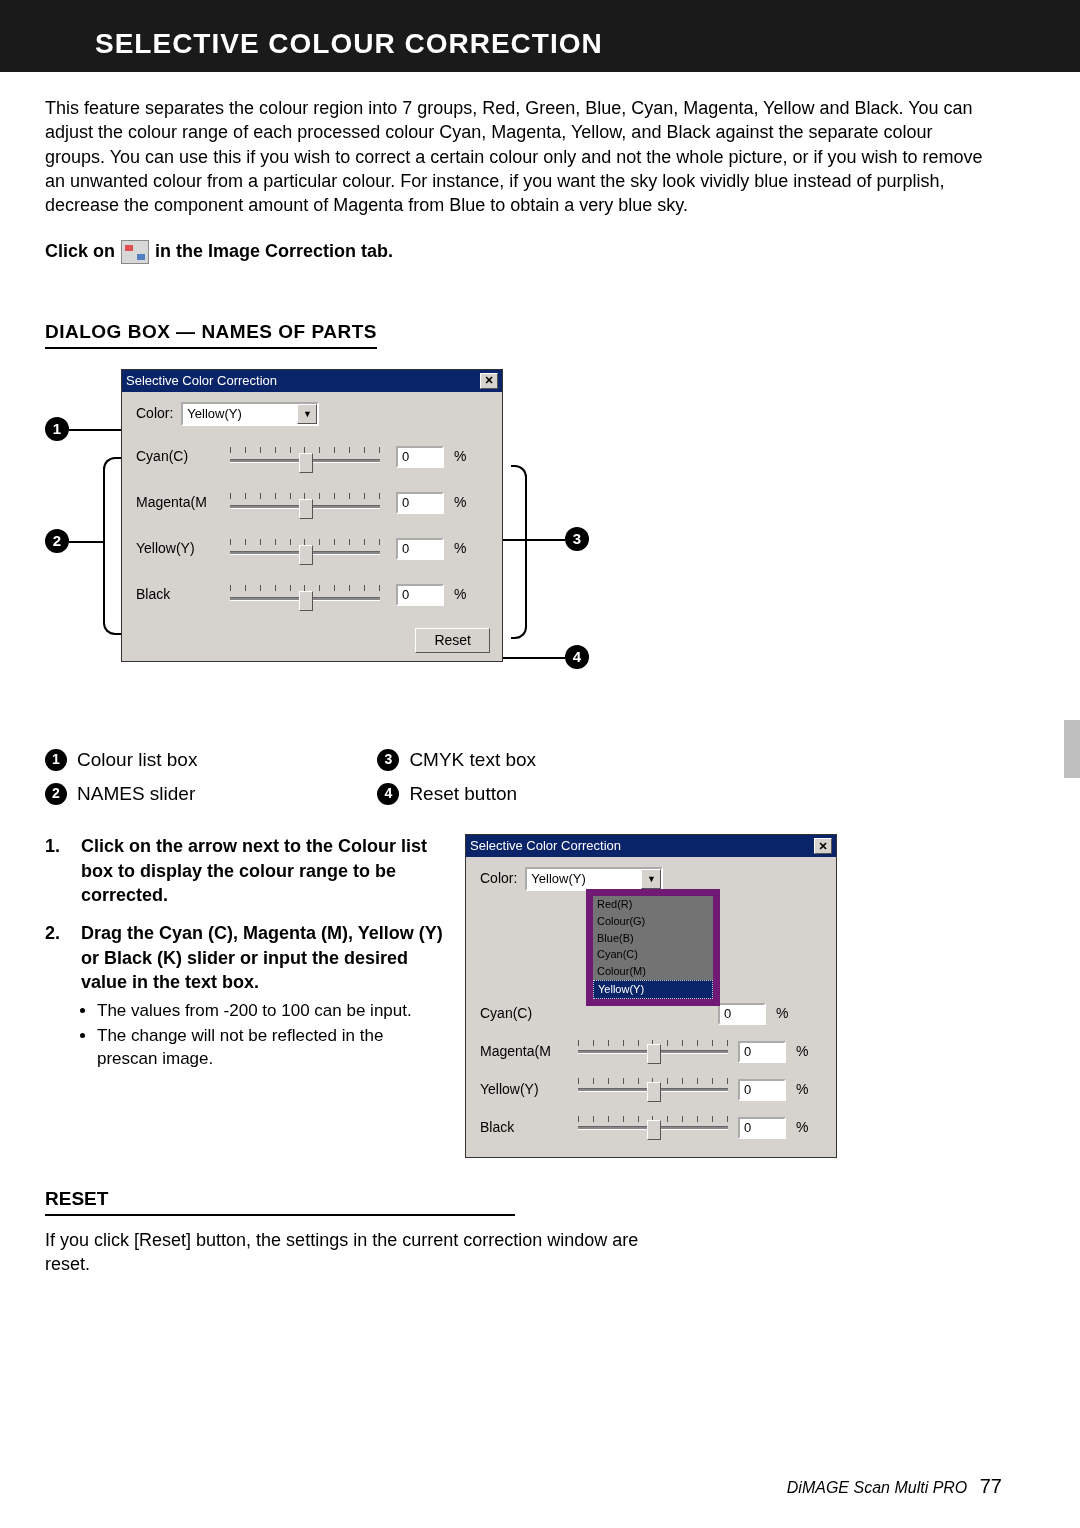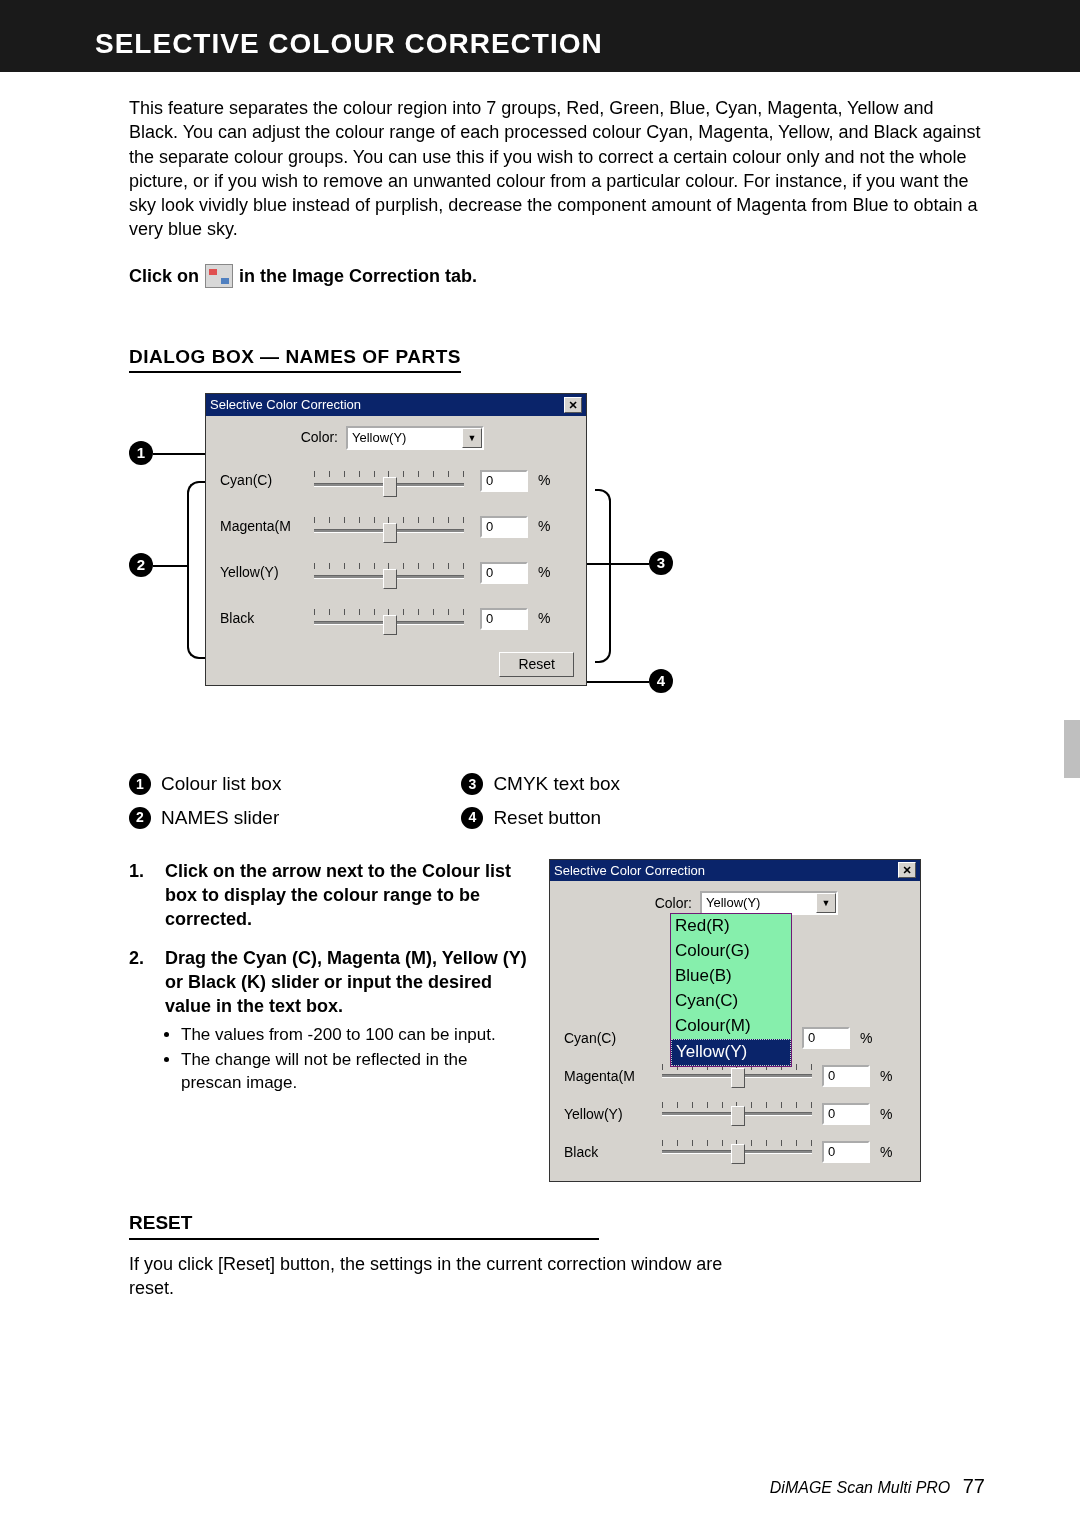--- a/index.html
+++ b/index.html
@@ -19,24 +19,23 @@
   .header-bar {
     background: #1a1a1a;
     color: #fff;
     padding: 28px 0 12px 95px;
     font-size: 28px;
     font-weight: bold;
     letter-spacing: 1px;
     font-family: Arial, Helvetica, sans-serif;
   }
   .content {
-    padding: 24px 95px 0 90px;
+    padding: 24px 95px 0 45px;
     font-size: 18px;
     line-height: 1.35;
-    margin-left: 39px;
   }
   .intro {
     margin-bottom: 22px;
   }
   .clickline {
     font-weight: bold;
     margin-bottom: 30px;
     display:flex;
     align-items:center;
     gap:6px;
@@ -127,21 +126,21 @@
   .row-label{
     width:88px;
     text-align:left;
     font-size:14px;
   }
   .color-select-row{
     display:flex;
     align-items:center;
     margin-bottom:10px;
     padding-right:90px;
-    justify-content:flex-end;
+    justify-content:flex-start;
     gap:8px;
   }
   .select-box{
     border:2px inset #fff;
     background:#fff;
     height:20px;
     display:flex;
     align-items:center;
     justify-content:space-between;
     padding:0 0 0 4px;
@@ -306,38 +305,38 @@
   }
   .bullets li{
     list-style-type:disc;
     margin:2px 0;
   }
   .steps-right .dialog{
     width:370px;
   }
   .dropdown-open{
     position:absolute;
-    background:#86efac;
-    border:1px solid #701a75;
-    font-size:17px;
+    background:#737373;
+    border:7px solid #701a75;
+    font-size:11px;
     z-index:5;
     width:120px;
   }
   .dropdown-open div{
     padding:1px 4px;
   }
   .dropdown-open .highlight{
     background:#0a246a;
     color:#fff;
     border:1px dotted #ccc;
   }
   .footer{
     position:absolute;
     bottom:30px;
-    right:95px;
+    right:78px;
     font-size:16px;
     font-style:italic;
   }
   .footer .pn{
     font-style:normal;
     font-size:20px;
     margin-left:8px;
   }
   .side-tab{
     position:absolute;

